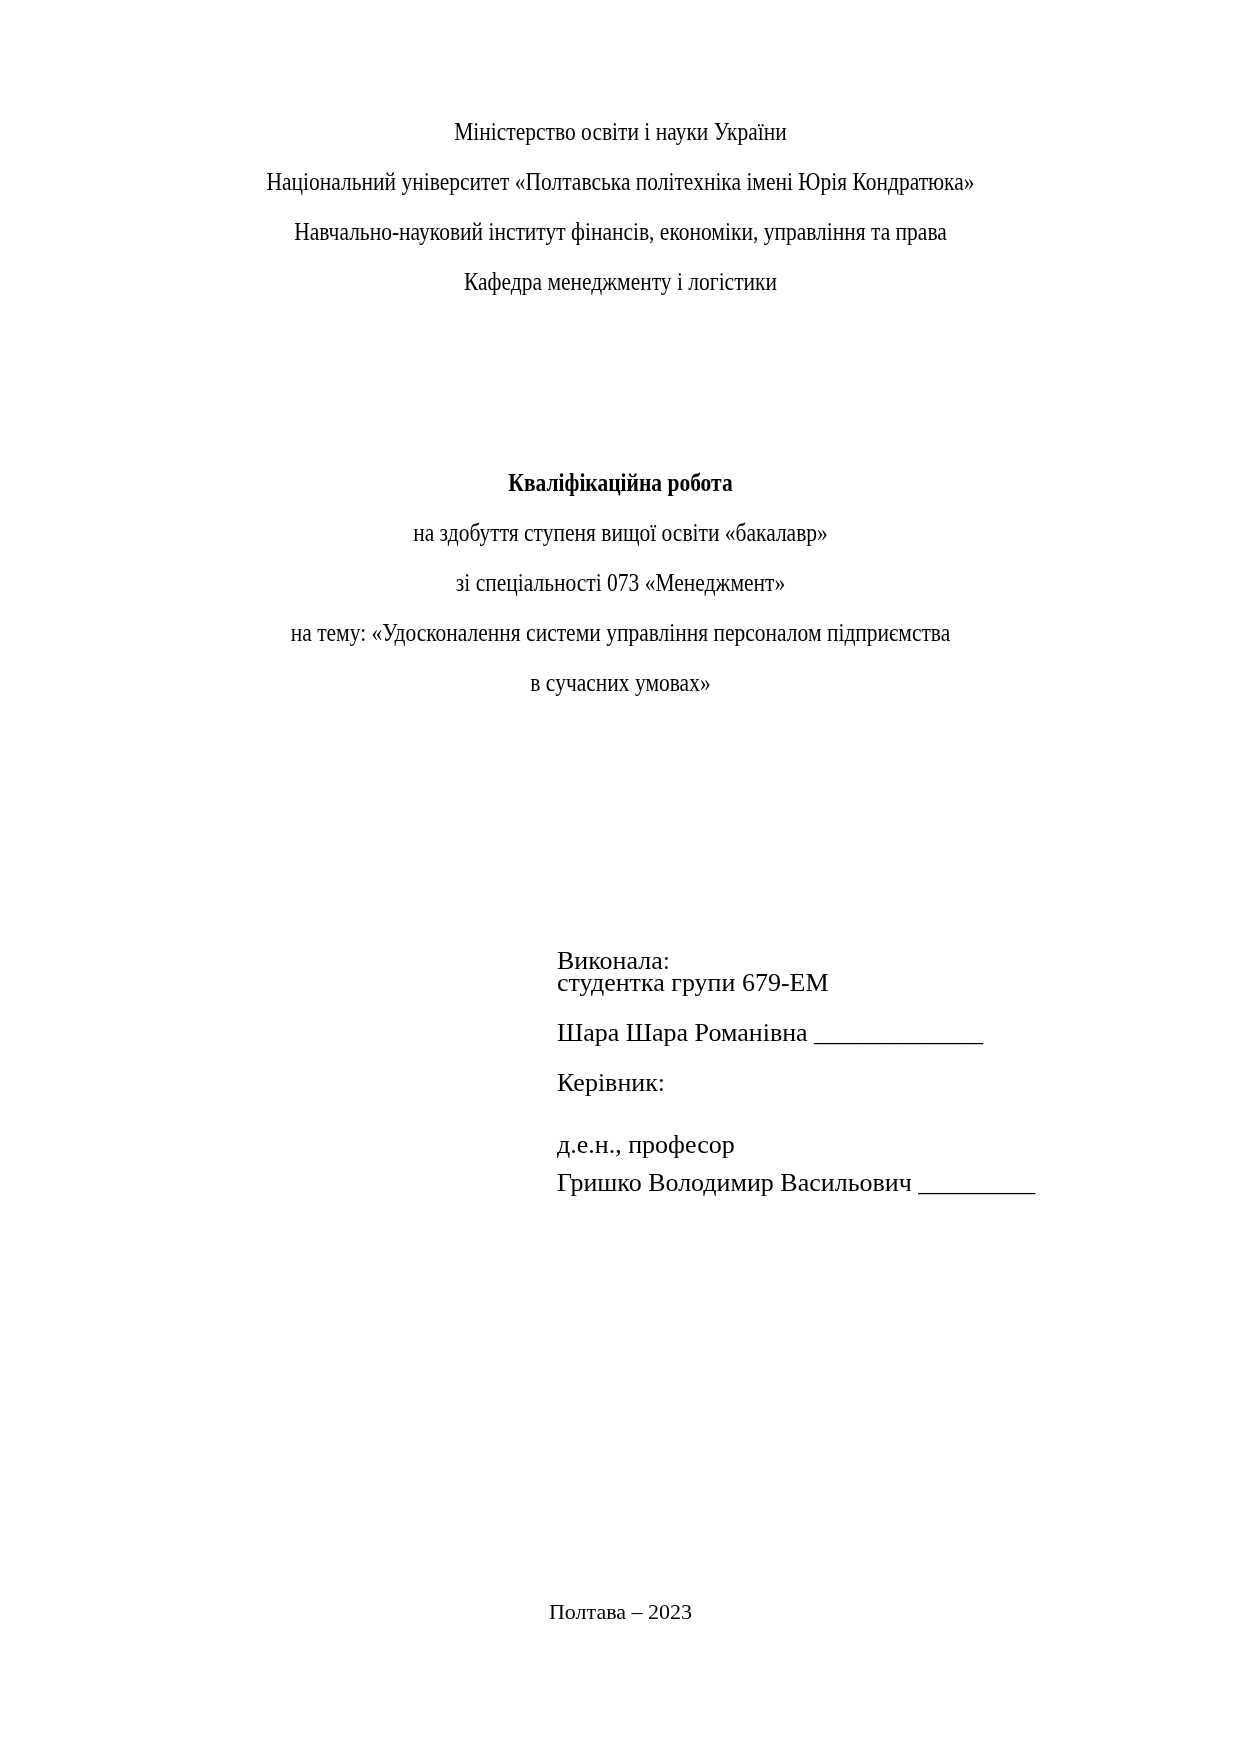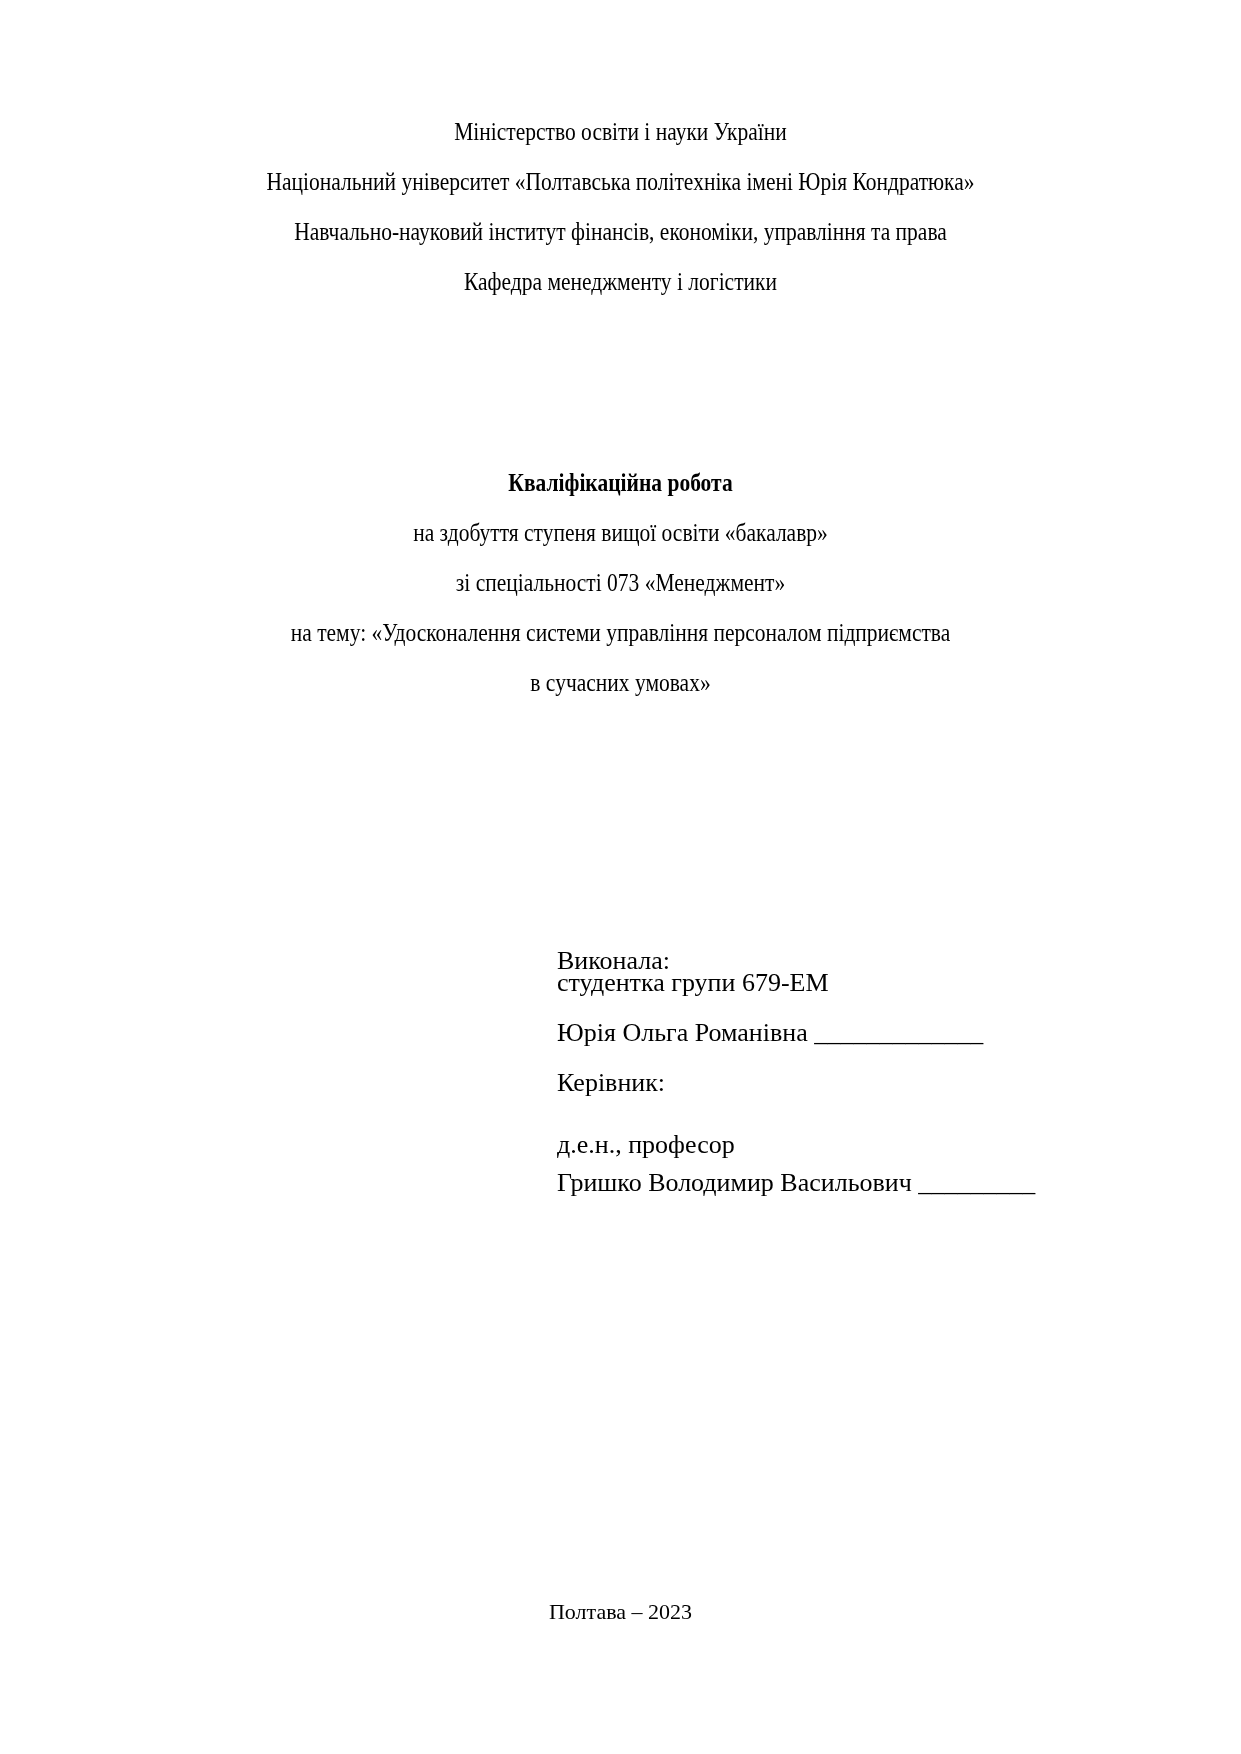--- a/index.html
+++ b/index.html
@@ -55,20 +55,20 @@
   <div class="line condensed" style="top:267px;">Кафедра менеджменту і логістики</div>
 
   <div class="line condensed bold" style="top:468px;">Кваліфікаційна робота</div>
   <div class="line condensed" style="top:518px;">на здобуття ступеня вищої освіти «бакалавр»</div>
   <div class="line condensed" style="top:568px;">зі спеціальності 073 «Менеджмент»</div>
   <div class="line condensed" style="top:618px;">на тему: «Удосконалення системи управління персоналом підприємства</div>
   <div class="line condensed" style="top:668px;">в сучасних умовах»</div>
 
   <div class="sig-line" style="top:918px;margin-top:28px;">Виконала:</div>
   <div class="sig-line" style="top:968px;">студентка групи 679-ЕМ</div>
-  <div class="sig-line" style="top:1018px;">Юрія Ольга Романівна _____________</div>
+  <div class="sig-line" style="top:1018px;">Шара Шара Романівна _____________</div>
   <div class="sig-line" style="top:1068px;">Керівник:</div>
   <div class="sig-line" style="top:1118px;margin-top:12px;">д.е.н., професор</div>
   <div class="sig-line" style="top:1168px;">Гришко Володимир Васильович _________</div>
 
   <div class="line" style="top:1597px; font-size:22px;">Полтава – 2023</div>
 
 </div>
 
 </body></html>

